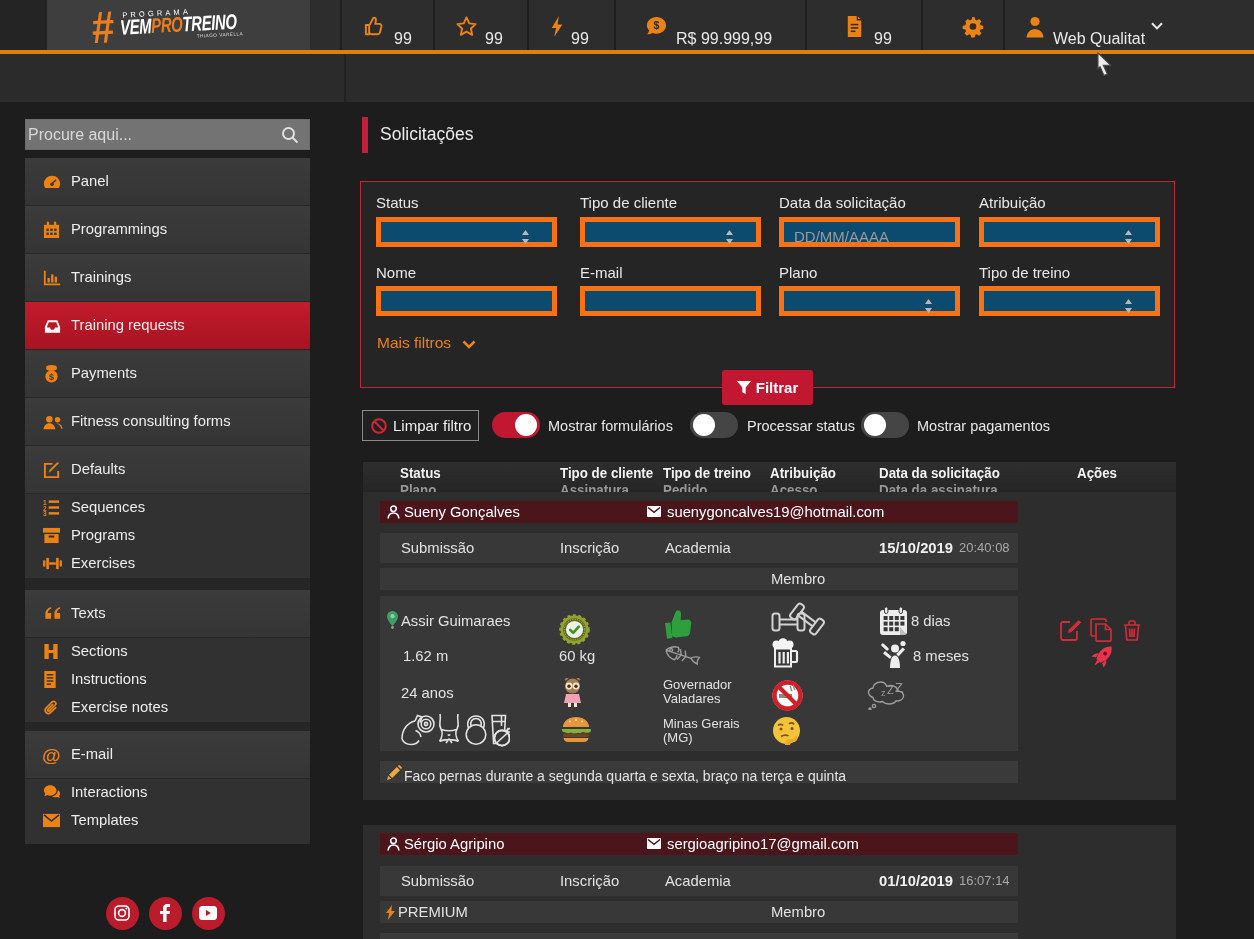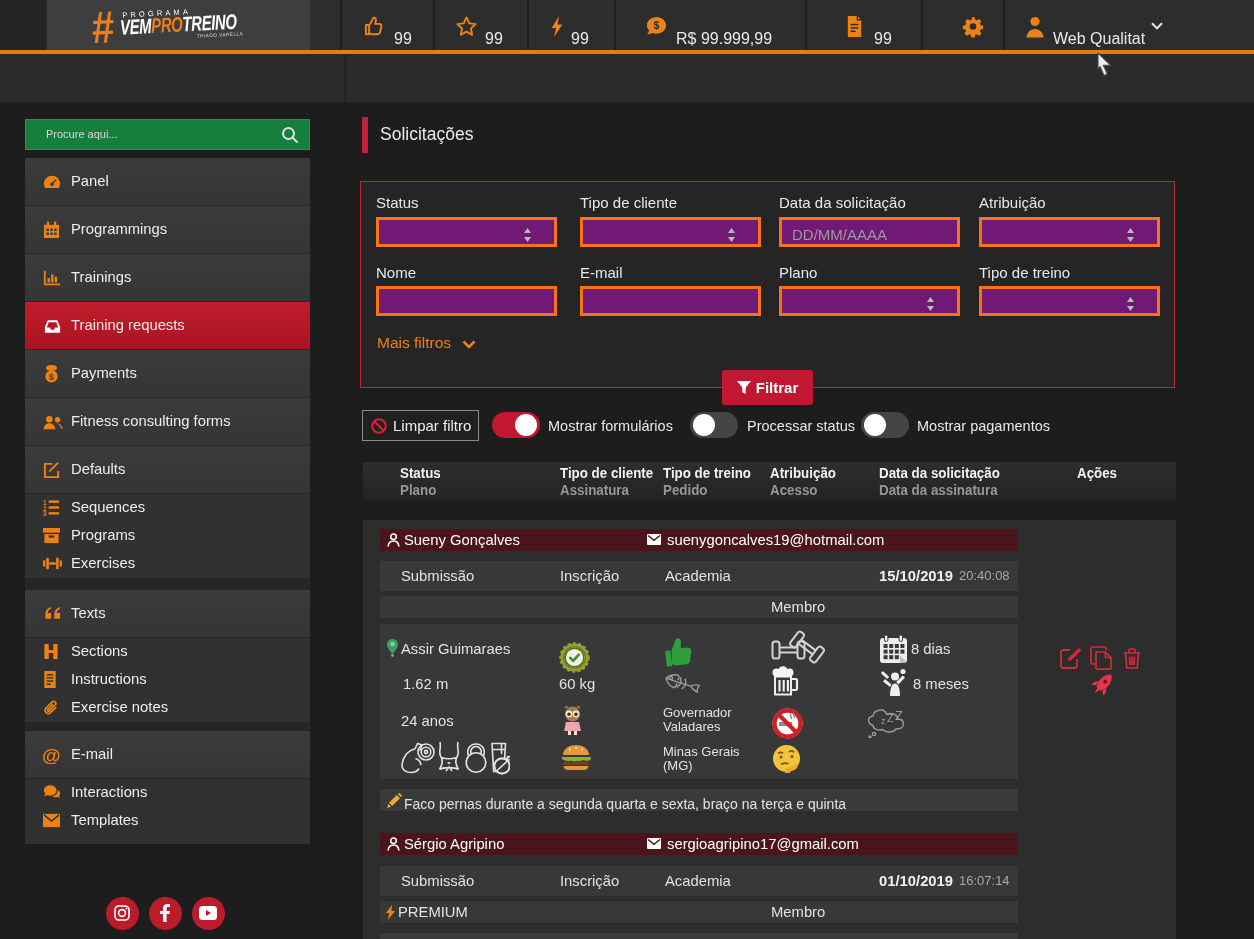--- a/index.html
+++ b/index.html
@@ -29,22 +29,22 @@
 .nav-item { position:absolute; top:0; height:50px; color:#e9e9e9; font-size:16px; white-space:nowrap; }
 .nav-item .txt { position:absolute; top:30px; }
 .nav-ic { position:absolute; top:15px; color:#ec8214; }
 
 
 .crumbs { position:absolute; left:975px; top:63px; width:200px; height:31px; background:#414141;
   color:#c9c9c9; font-size:15px; line-height:31px; text-align:center; }
 .crumbs .sep { color:#999; padding:0 2px; }
 
 
-.search { position:absolute; left:25px; top:119px; width:285px; height:31px; background:#15803d;
-  border:1px solid #6b6b6b; color:#d8d8d8; font-size:11px; line-height:29px; padding-left:20px; }
+.search { position:absolute; left:25px; top:119px; width:285px; height:31px; background:#737373;
+  border:1px solid #6b6b6b; color:#d8d8d8; font-size:16px; line-height:29px; padding-left:2px; }
 .menu { position:absolute; left:25px; top:158px; width:285px; background:#2f2f2f; }
 .mi { position:relative; height:48px; background:linear-gradient(#3b3b3b,#353535);
   border-bottom:1px solid #272727; color:#ededed; font-size:14.8px; }
 .mi.active { background:linear-gradient(#c01d2b,#a91322); }
 .mi .lbl { position:absolute; left:46px; top:15px; }
 .sub { position:relative; height:28px; background:#313131; color:#ededed; font-size:14.8px; }
 .sub .lbl { position:absolute; left:46px; top:5px; }
 .mdiv { height:12px; background:#262626; }
 .mic { position:absolute; left:18px; color:#ec8214; }
 .mi .mic { top:15px; }
@@ -52,21 +52,21 @@
 .mi.active .mic { color:#fff; }
 .social { position:absolute; top:897px; width:33px; height:33px; border-radius:50%; background:#bb1c2c; }
 
 
 .title-bar { position:absolute; left:362px; top:117px; width:6px; height:36px; background:#c2203a; }
 .title { position:absolute; left:380px; top:124px; color:#eaeaea; font-size:17.5px; }
 
 .fpanel { position:absolute; left:360px; top:181px; width:815px; height:207px; background:#252525;
   border:1px solid #b8293a; }
 .flabel { position:absolute; color:#e8e8e8; font-size:15px; }
-.finput { position:absolute; width:181px; height:30px; background:#701a75; border:3px solid #f97316; }
+.finput { position:absolute; width:181px; height:30px; background:#0c4a6e; border:5px solid #f97316; }
 .finput .ph { position:absolute; left:10px; top:6px; color:#9a9a9a; font-size:15px; }
 .spin { position:absolute; right:22px; top:8px; }
 .maisf { position:absolute; left:377px; top:334px; color:#ec8214; font-size:15.5px; }
 .filtrar { position:absolute; left:722px; top:370px; width:91px; height:35px; background:#c11731;
   border-radius:3px; color:#fff; font-size:15px; font-weight:bold; text-align:center; line-height:35px; }
 
 .limpar { position:absolute; left:362px; top:410px; width:117px; height:31px; background:#202020;
   border:1px solid #8a8a8a; color:#efefef; font-size:15px; line-height:29px; }
 .toggle { position:absolute; top:412px; width:48px; height:26px; border-radius:13px; background:#454545; }
 .toggle.on { background:#c11731; }
@@ -429,21 +429,21 @@
       <div class="th2" style="left:197px">Assinatura</div>
     <div class="th1" style="left:300px">Tipo de treino</div>
       <div class="th2" style="left:300px">Pedido</div>
     <div class="th1" style="left:407px">Atribuição</div>
       <div class="th2" style="left:407px">Acesso</div>
     <div class="th1" style="left:516px">Data da solicitação</div>
       <div class="th2" style="left:516px">Data da assinatura</div>
     <div class="th1" style="left:714px">Ações</div>
   </div>
 
-  <div class="card" style="top:520px;height:308px">
+  <div class="card" style="top:492px;height:308px">
     <div class="nrow" style="top:9px">
       <svg class="abs" style="left:7px;top:4px" width="13" height="14" viewBox="0 0 14 15" fill="none" stroke="#fff" stroke-width="1.7">
           <circle cx="7" cy="4" r="3"></circle>
           <path d="M1.2 14.5c.3-3.6 2.7-6 5.8-6s5.5 2.4 5.8 6"></path>
         </svg>
       <span class="abs" style="left:24px;top:3px">Sueny Gonçalves</span>
       <svg class="abs" style="left:267px;top:5px" width="14" height="11" viewBox="0 0 14 11">
           <rect x="0" y="0" width="14" height="11" rx="1" fill="#fff"></rect>
           <path d="M1 1.5l6 4.8 6-4.8" fill="none" stroke="#4b151b" stroke-width="1.5"></path>
         </svg>

